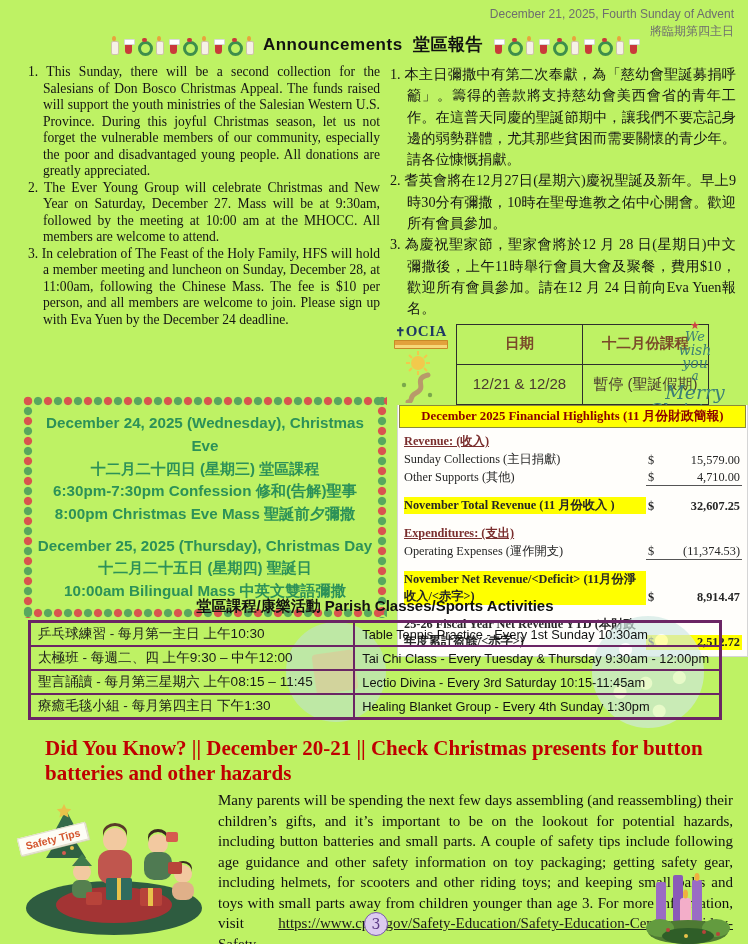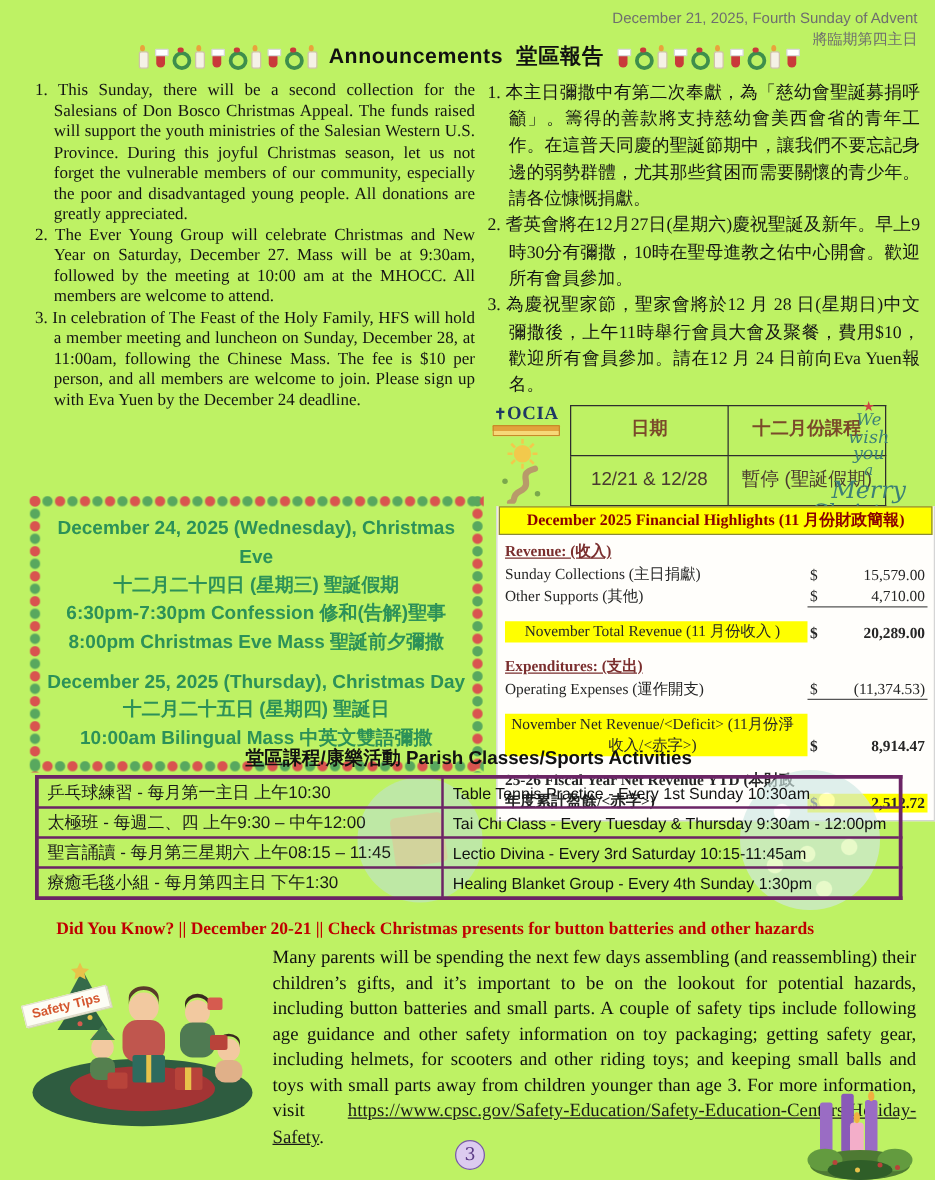--- a/index.html
+++ b/index.html
@@ -83,21 +83,21 @@
   .financial{position:absolute;top:405px;left:397px;width:349px;font-family:"Liberation Serif",serif;
              border:1px solid #d5d5d5;border-top:none;background:#fffefb;padding-bottom:6px;}
   .fin-title{background:#ffff00;border:1.3px solid #8a8a3a;text-align:center;color:#8b0000;
              font-weight:bold;font-size:12.8px;padding:2px 0;margin:0 1px 4px;}
   .fin-row{display:flex;align-items:flex-end;font-size:12.3px;color:#262626;padding:1px 5px 0 6px;}
   .fin-label{flex:1;padding-right:6px;}
   .fin-section{color:#7a2e2e;font-weight:bold;text-decoration:underline;}
   .fin-amt{width:92px;display:flex;justify-content:space-between;padding:0 2px;}
   .fin-amt .cur{padding-right:4px;}
   .uline .fin-amt{border-bottom:1px solid #555;}
-  .hl .fin-label{background:#ffff00;font-weight:normal;text-align:center;}
+  .hl .fin-label{background:#ffff00;font-weight:bold;}
   .hl .fin-amt{font-weight:bold;}
   .bold-label .fin-label{font-weight:bold;}
   .amt-hl .fin-amt{background:#ffff00;font-weight:bold;}
   .fin-gap{height:10px;}
 
   
   .activities{position:absolute;top:597px;left:28px;width:694px;}
   .act-title{text-align:center;font-weight:bold;font-size:15px;
              font-family:"Liberation Sans",sans-serif;color:#111;margin-bottom:4px;}
   .act-wrap{position:relative;}
@@ -113,21 +113,21 @@
   .deco-yarn::after{content:"";position:absolute;left:28px;top:30px;width:42px;height:40px;
       background:#e8b7c9;opacity:.9;border-radius:4px;transform:rotate(-8deg);}
   .act-table{width:100%;border-collapse:collapse;position:relative;z-index:1;}
   .act-table td{border:2.4px solid #6b2565;height:20px;padding:1px 7px;background:transparent;}
   .act-table{border:3px solid #6b2565;}
   .act-zh{width:47%;font-family:"Liberation Sans",sans-serif;font-size:13.6px;color:#1a1a1a;}
   .act-en{font-family:"Liberation Sans",sans-serif;font-size:12.8px;color:#111;}
 
   
   .dyk{position:absolute;top:736px;left:20px;width:713px;}
-  .dyk-heading{color:#c00000;font-weight:bold;font-size:14px;padding-left:25px;margin-bottom:4px;}
+  .dyk-heading{color:#c00000;font-weight:bold;font-size:21px;padding-left:25px;margin-bottom:4px;}
   .dyk-body{font-size:15px;line-height:1.37;text-align:justify;color:#101010;}
   .dyk-illustration{float:left;width:188px;height:146px;margin:2px 10px 0 0;position:relative;}
   .badge{position:absolute;left:-2px;top:38px;background:#fdfdf5;border:1px solid #e0ddca;
       color:#d4562e;font-family:"Liberation Sans",sans-serif;font-weight:bold;font-size:10.5px;
       padding:1px 6px;transform:rotate(-14deg);box-shadow:1px 1px 0 #d8d4bd;}
   .dyk-link{color:#1a1a1a;text-decoration:underline;}
 
   
   .page-num{position:absolute;left:364px;top:912px;width:22px;height:22px;border:1.6px solid #7a5ba8;
       border-radius:50%;background:#dccbef;color:#5b3a86;text-align:center;line-height:22px;
@@ -225,21 +225,21 @@
     <div class="m0">We</div>
     <div class="m1">wish</div>
     <div class="m2">you</div>
     <div class="m3">a</div>
     <div class="m4">Merry</div>
     <div class="m5">Christmas</div>
   </div>
 
   <div class="christmas-box">
     <div class="cb-line">December 24, 2025 (Wednesday), Christmas Eve</div>
-    <div class="cb-line cb-zh">十二月二十四日 (星期三) 聖誕假期</div>
+    <div class="cb-line cb-zh">十二月二十四日 (星期三) 堂區課程</div>
     <div class="cb-line">6:30pm-7:30pm Confession 修和(告解)聖事</div>
     <div class="cb-line">8:00pm Christmas Eve Mass 聖誕前夕彌撒</div>
     <div class="cb-gap"></div>
     <div class="cb-line">December 25, 2025 (Thursday), Christmas Day</div>
     <div class="cb-line cb-zh">十二月二十五日 (星期四) 聖誕日</div>
     <div class="cb-line">10:00am Bilingual Mass 中英文雙語彌撒</div>
   </div>
 
   <div class="financial">
     <div class="fin-title">December 2025 Financial Highlights (11 月份財政簡報)</div>
@@ -258,21 +258,21 @@
       <span class="fin-amt">
           <span class="cur">$</span>
           <span class="val">4,710.00</span>
         </span>
     </div>
     <div class="fin-gap"></div>
     <div class="fin-row hl">
       <span class="fin-label">November Total Revenue  (11 月份收入 )</span>
       <span class="fin-amt">
           <span class="cur">$</span>
-          <span class="val">20,289.00</span>
+          <span class="val">32,607.25</span>
         </span>
     </div>
     <div class="fin-gap"></div>
     <div class="fin-row">
       <span class="fin-label fin-section">Expenditures:  (支出)</span>
     </div>
     <div class="fin-row uline">
       <span class="fin-label">Operating Expenses  (運作開支)</span>
       <span class="fin-amt">
           <span class="cur">$</span>

